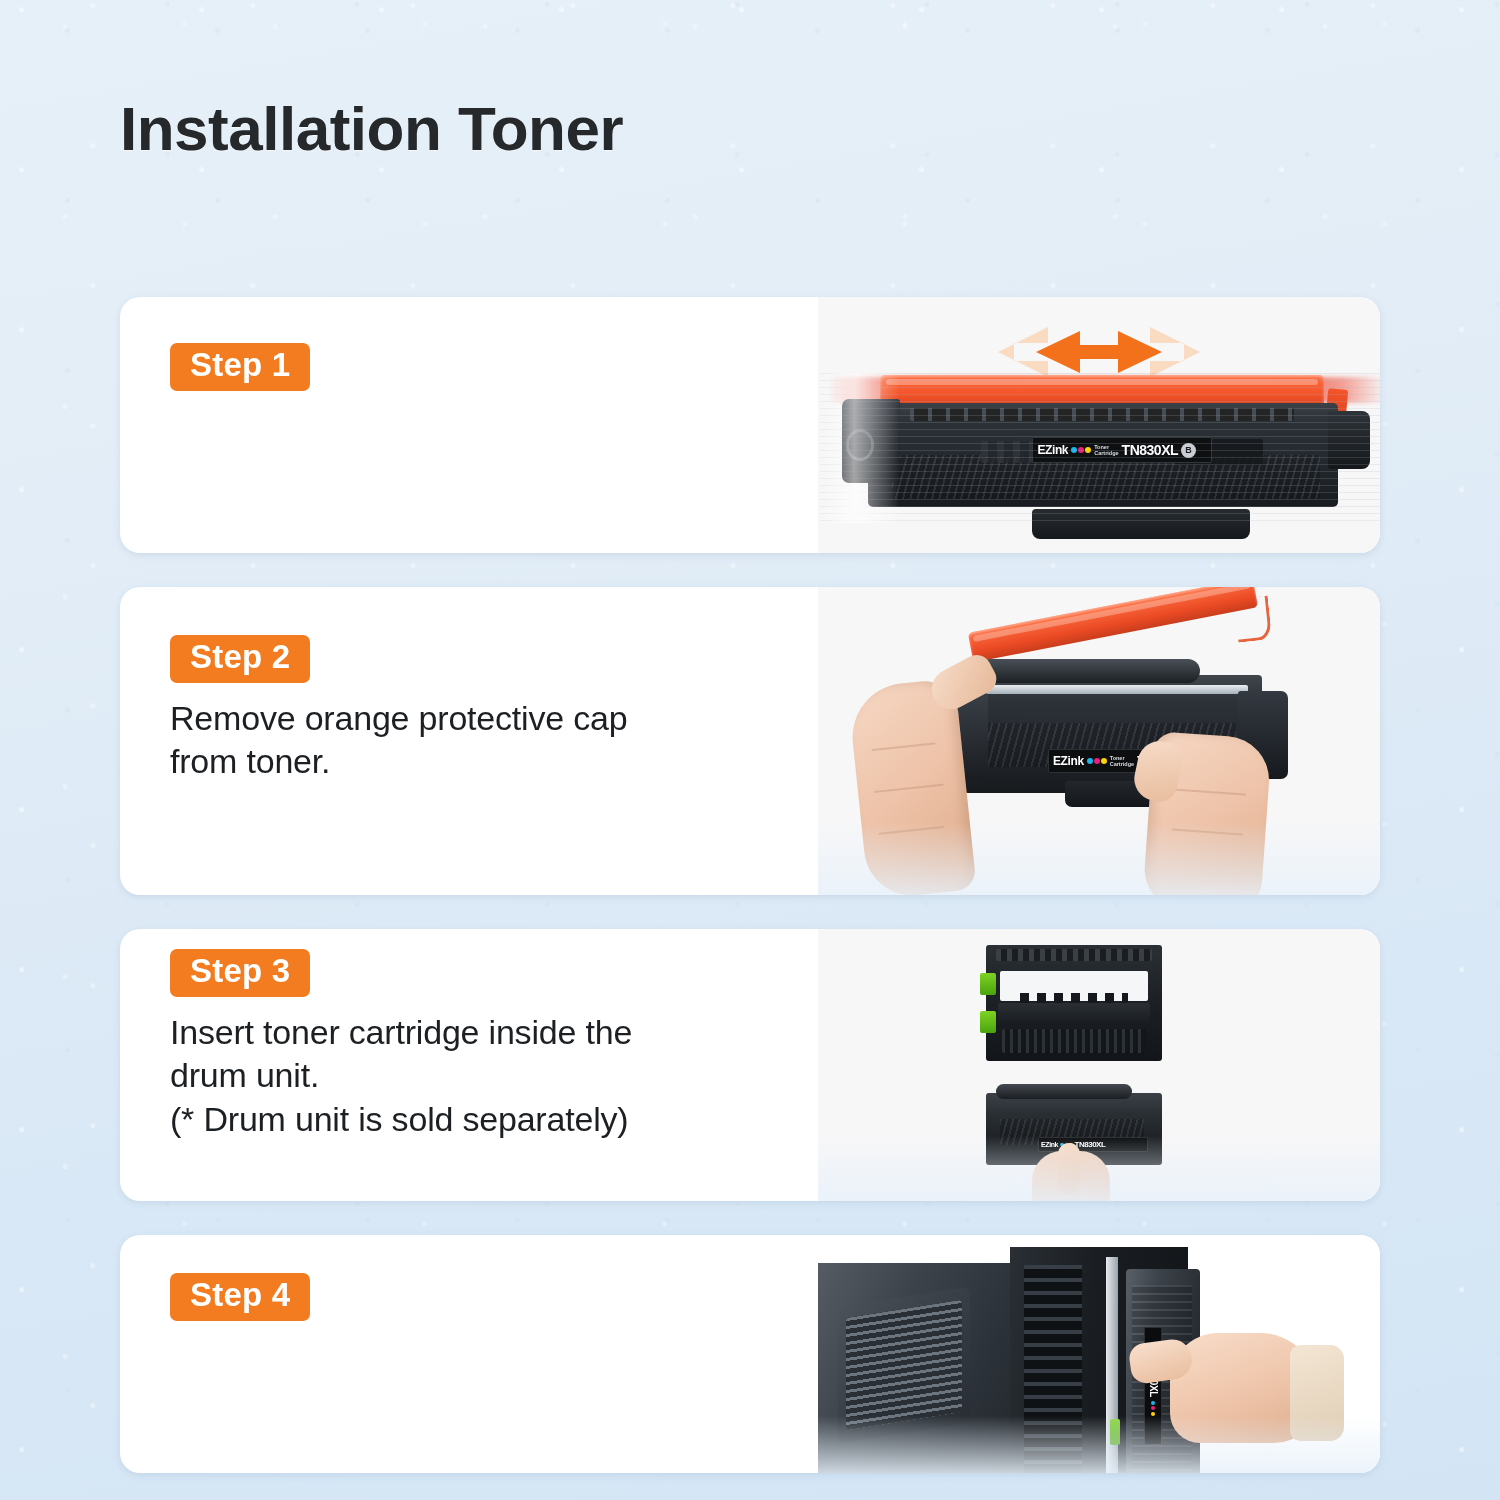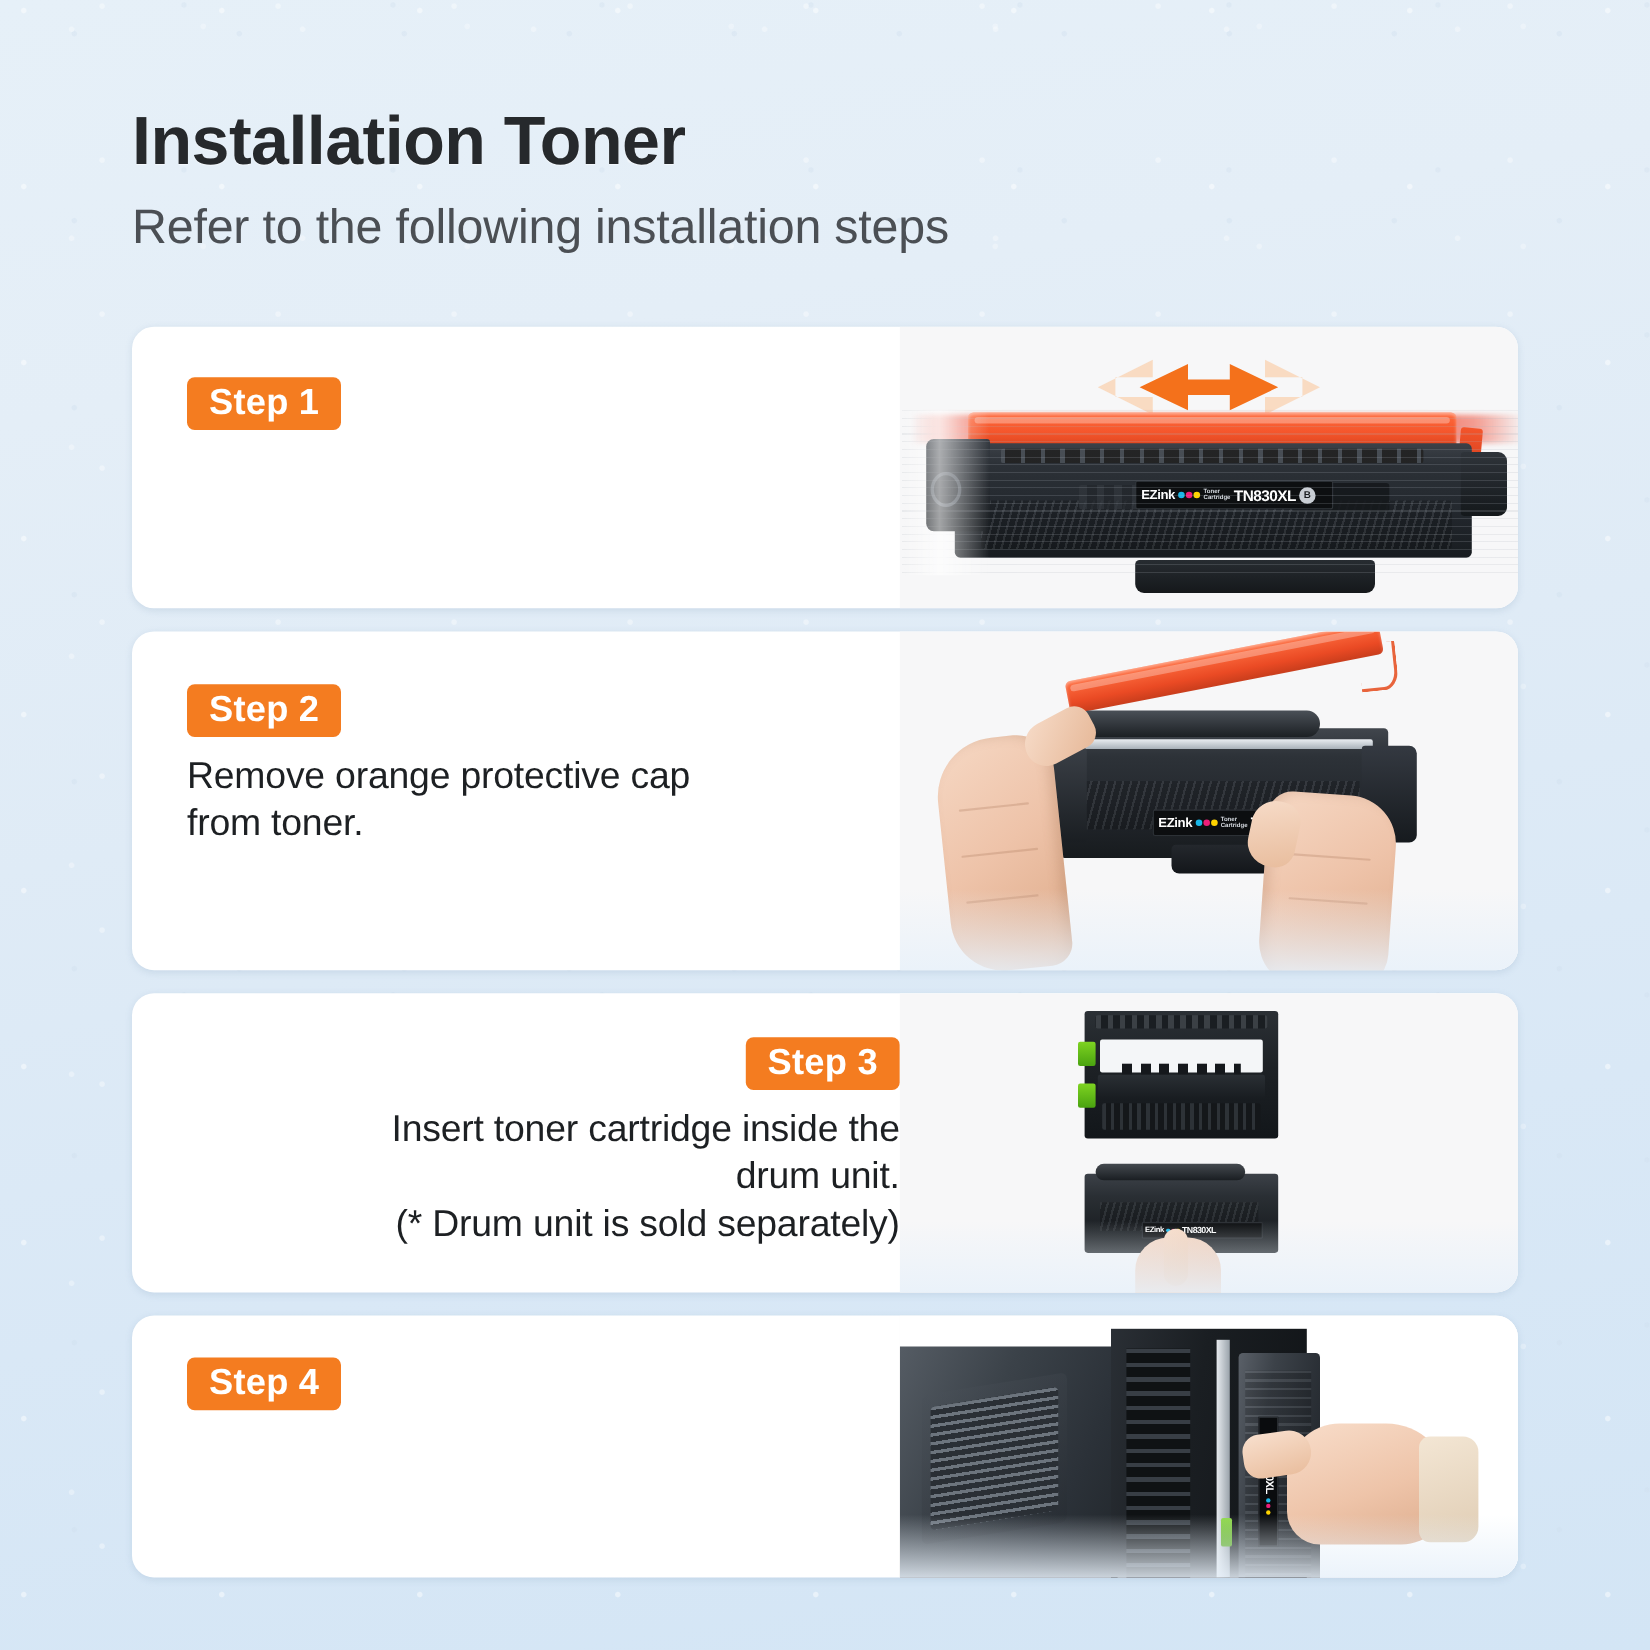--- a/index.html
+++ b/index.html
@@ -43,21 +43,21 @@
 
   
   .cards{ position:absolute; left:120px; top:297px; width:1260px; }
   .card{
     position:relative;
     background:#ffffff;
     border-radius:20px;
     box-shadow:0 2px 7px rgba(120,150,180,.20);
     display:flex;
     overflow:hidden;
-    margin-bottom:21px;
+    margin-bottom:34px;
   }
   .card-1{ height:256px; }
   .card-2{ height:308px; }
   .card-3{ height:272px; }
   .card-4{ height:238px; margin-bottom:0; }
 
   .card-text{
     width:698px; flex:0 0 698px;
     padding:46px 0 0 50px;
     position:relative;
@@ -80,21 +80,21 @@
     letter-spacing:.2px;
   }
   .step-body{
     margin-top:14px;
     font-size:34px; line-height:1.28;
     color:#1d2023;
     white-space:pre-line;
     letter-spacing:-0.2px;
   }
   .card-2 .card-text{ padding-top:48px; }
-  .card-3 .card-text{ padding-top:40px;text-align:right; }
+  .card-3 .card-text{ padding-top:20px; }
   .card-4 .card-text{ padding-top:38px; }
 
   
   .shake-arrow{
     position:absolute; left:50%; top:22px;
     transform:translateX(-50%);
     width:230px; height:66px;
   }
   .s1-cart{
     position:absolute; left:28px; right:16px; top:76px; height:150px;
@@ -442,21 +442,20 @@
     pointer-events:none;
   }
 </style>
 </head>
 <body>
 
 <div class="bg-texture"></div>
 
 <div class="header">
   <div class="title">Installation Toner</div>
-  <div class="subtitle">Refer to the following installation steps</div>
 </div>
 
 <div class="cards">
 
   <div class="card card-1">
     <div class="card-text">
       <div class="badge">Step 1</div>
     </div>
     <div class="card-media">
 

